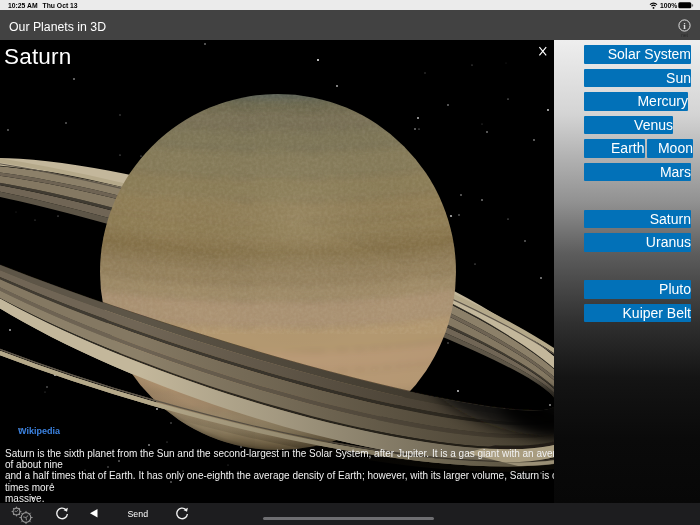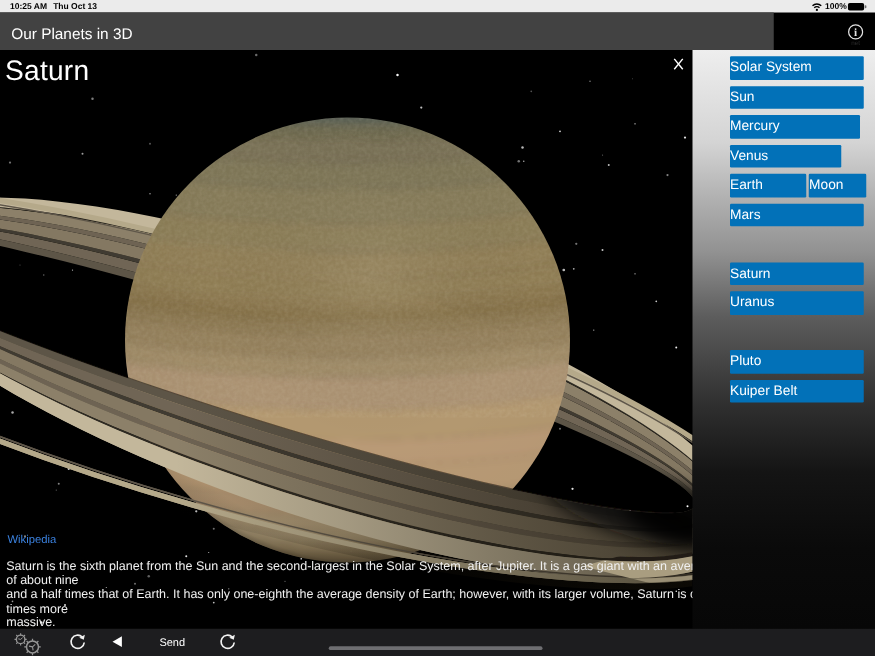--- a/index.html
+++ b/index.html
@@ -1,24 +1,24 @@
 <!DOCTYPE html>
 <html><head><meta charset="utf-8"><style>
 *{margin:0;padding:0;box-sizing:border-box;-webkit-font-smoothing:antialiased}
 body{width:700px;height:525px;font-family:"Liberation Sans",sans-serif;background:#000;overflow:hidden;position:relative}
 .status{position:absolute;left:0;top:0;width:700px;height:10px;background:#ebebeb;color:#000;font-size:6.8px;font-weight:700}
-.titlebar{position:absolute;left:0;top:10px;width:619px;height:30px;background:#424242;color:#fff}
+.titlebar{position:absolute;left:0;top:10px;width:700px;height:30px;background:#424242;color:#fff}
 .titlebar .t{position:absolute;left:9px;top:10px;font-size:12.3px}
 .content{position:absolute;left:0;top:40px;width:554px;height:463px;background:#000}
 .sidebar{position:absolute;left:554px;top:40px;width:146px;height:463px;background:linear-gradient(#eeeeee 0%,#d4d4d4 16%,#b3b3b3 25%,#919191 35%,#5d5d5d 46%,#303030 61%,#141414 73%,#0a0a0a 86%,#070707 100%)}
-.btn{position:absolute;height:18.5px;background:#0271b8;border-radius:1px;color:#fff;font-size:11px;text-align:left;line-height:18.5px}
+.btn{position:absolute;height:18.5px;background:#0271b8;border-radius:1px;color:#fff;font-size:14px;text-align:right;line-height:18.5px}
 .toolbar{position:absolute;left:0;top:503px;width:700px;height:38px;background:#1d1d1f}
 .saturn{position:absolute;left:4px;top:4.2px;color:#fff;font-size:22.5px;letter-spacing:0.2px}
 .xbtn{position:absolute;left:537.5px;top:6px}
-.wiki{position:absolute;left:6px;top:385.5px;color:#3b82e0;font-size:9px;font-weight:400}
+.wiki{position:absolute;left:18px;top:385.5px;color:#3b82e0;font-size:9px;font-weight:700}
 .para{position:absolute;left:5px;top:407.5px;width:600px;color:#f0f0f0;font-size:10px;line-height:11.4px}
 .send{position:absolute;left:127.5px;top:5.5px;color:#fff;font-size:8.8px}
 .homebar{position:absolute;left:263px;top:516.6px;width:171px;height:3.6px;border-radius:1.8px;background:#6e6e71}
 </style></head><body>
 <div class="content"><svg width="554" height="463" viewBox="0 0 554 463">
 <rect width="554" height="463" fill="#000"></rect>
 <g>
         <circle cx="346" cy="413" r="0.9" fill="#fff" opacity="0.46"></circle>
 <circle cx="167" cy="402" r="0.4" fill="#fff" opacity="0.87"></circle>
 <circle cx="440" cy="216" r="0.6" fill="#fff" opacity="0.49"></circle>

